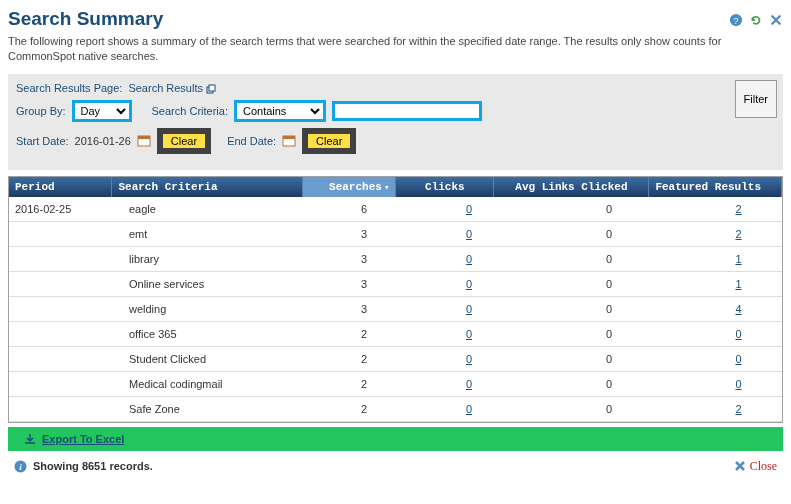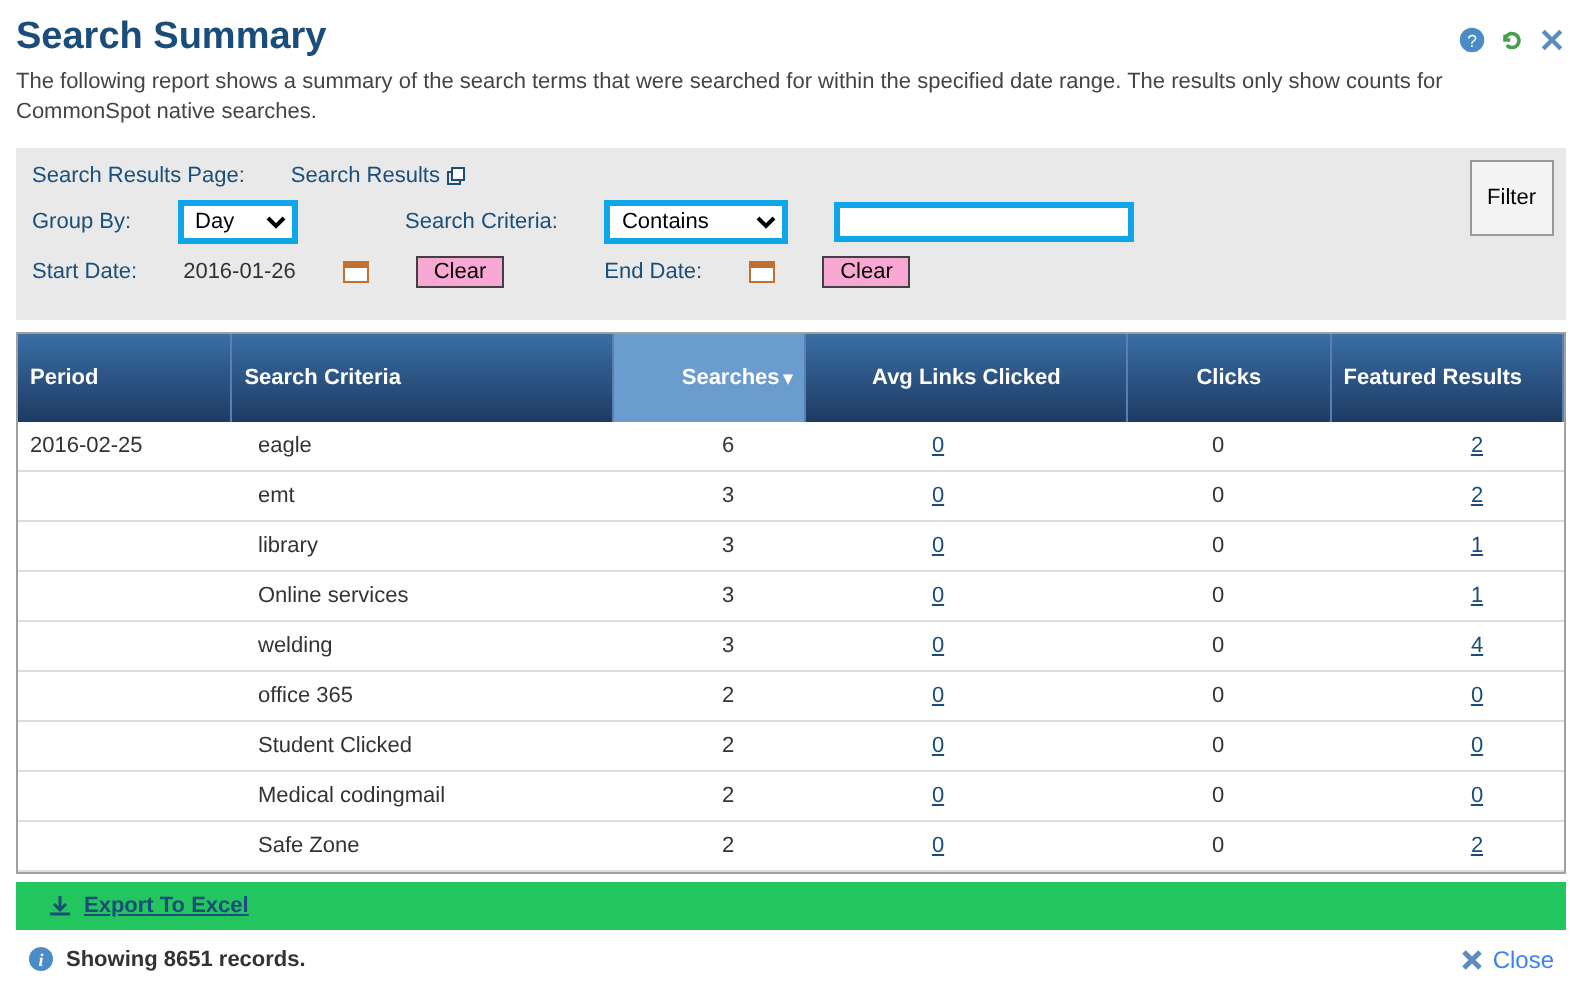--- a/index.html
+++ b/index.html
@@ -51,21 +51,21 @@
   right: 6px;
   background: #f4f4f4;
   border: 1px solid #999;
   font-size: 11px;
   padding: 12px 8px;
   cursor: pointer;
 }
 .frow {
   display: flex;
   align-items: center;
-  gap: 23px;
+  gap: 6px;
   margin-bottom: 6px;
   flex-wrap: wrap;
 }
 .flabel {
   color: #1a4d7a;
   font-size: 11px;
 }
 .flink {
   color: #1a4d7a;
   text-decoration: none;
@@ -76,22 +76,22 @@
   width:10px;height:10px;
   vertical-align:middle;
 }
 select, input[type=text] {
   font-size: 11px;
   border: 3px solid #0ea5e9;
   background: #fff;
   padding: 1px 2px;
 }
 .small-btn {
-  background: #f9a8d4;
-  border: 1px solid #404040;
+  background: #fde047;
+  border: 6px solid #404040;
   font-size: 11px;
   padding: 1px 8px;
   cursor: pointer;
 }
 .cal-icon {
   width: 14px;
   height: 13px;
   display: inline-block;
   vertical-align: middle;
 }
@@ -101,23 +101,24 @@
   position: relative;
 }
 .thead {
   background: linear-gradient(to bottom, #3a6ea5 0%, #1d3b63 100%);
   color: #fff;
   display: flex;
   font-weight: bold;
   font-size: 11px;
 }
 .th {
-  padding: 16px 6px;
+  padding: 4px 6px;
   border-right: 1px solid #5a7fb0;
   white-space: nowrap;
+  font-family: Liberation Mono, monospace;
 }
 .th.sorted {
   background: #6b9ccf;
 }
 .col-period { width: 102px; }
 .col-criteria { width: 178px; flex: 0 0 auto;}
 .col-searches { width: 90px; text-align: right; }
 .col-clicks { width: 96px; text-align: center; }
 .col-avg { width: 160px; text-align: center; }
 .col-featured { flex: 1; text-align: right; padding-right: 20px;}
@@ -171,26 +172,27 @@
   display: flex;
   align-items: center;
   gap: 6px;
   font-weight: bold;
   color: #333;
 }
 .info-icon {
   width: 13px; height: 13px;
 }
 .close-link {
-  color: #3b82f6;
+  color: #b91c1c;
   font-size: 12px;
   display: flex;
   align-items: center;
   gap: 4px;
   text-decoration: none;
+  font-family: Liberation Serif, serif;
 }
 .close-x {
   width: 12px; height: 12px;
 }
 .sort-arrow {
   font-size: 9px;
   margin-left: 2px;
 }
 </style>
 </head>
@@ -273,22 +275,22 @@
   </div>
 </div>
 
 <div class="table-wrap">
   <div class="thead">
     <div class="th col-period">Period</div>
     <div class="th col-criteria">Search Criteria</div>
     <div class="th col-searches sorted">
       <span>Searches</span><span class="sort-arrow">▾</span>
     </div>
+    <div class="th col-clicks">Clicks</div>
     <div class="th col-avg">Avg Links Clicked</div>
-    <div class="th col-clicks">Clicks</div>
     <div class="th col-featured">Featured Results</div>
   </div>
   <div class="tbody" id="tbody">
         <div class="tr">
           <div class="td col-period">2016-02-25</div>
           <div class="td col-criteria">eagle</div>
           <div class="td col-searches">6</div>
           <div class="td col-clicks"><a href="#" class="dlink">0</a></div>
           <div class="td col-avg">0</div>
           <div class="td col-featured"><a href="#" class="dlink">2</a></div>

